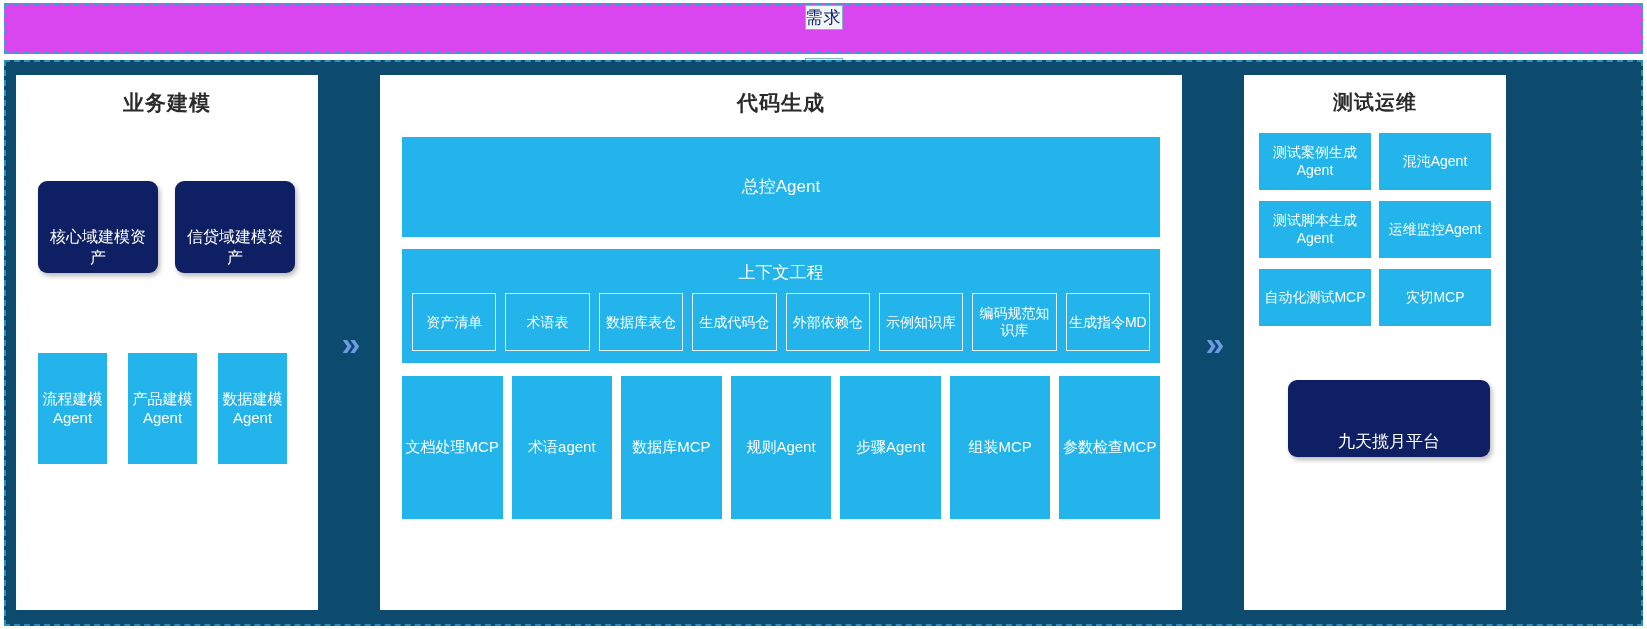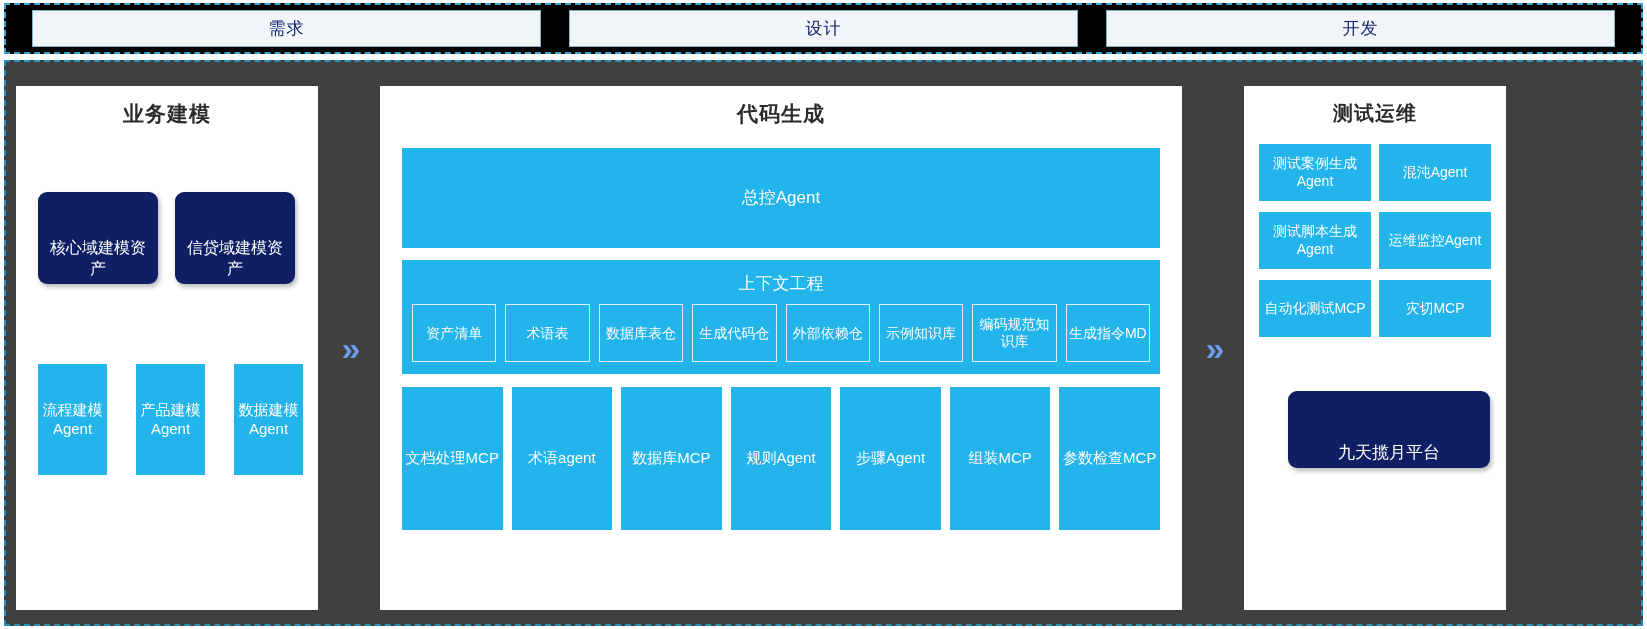--- a/index.html
+++ b/index.html
@@ -21,25 +21,26 @@
   }
 
   
   .phase-bar {
     position: absolute;
     left: 4px;
     top: 3px;
     width: 1639px;
     height: 51px;
     border: 2px dashed #35a3cf;
-    background: #000000;
+    background: #d946ef;
     display: flex;
     align-items: center;
     padding: 0 26px;
     gap: 28px;
+    flex-direction: column;
   }
   .phase-box {
     flex: 1 1 0;
     height: 37px;
     background: #f1f5f8;
     border: 1px solid #7fb4c9;
     display: flex;
     align-items: center;
     justify-content: center;
     color: #10216b;
@@ -48,24 +49,24 @@
   }
 
   
   .main-zone {
     position: absolute;
     left: 4px;
     top: 60px;
     width: 1639px;
     height: 566px;
     border: 2px dashed #2b8fbb;
-    background: #404040;
+    background: #0c4a6e;
     display: flex;
     align-items: stretch;
-    padding: 24px 10px 14px 10px;
+    padding: 13px 10px 14px 10px;
   }
 
   
   .panel {
     background: #ffffff;
     position: relative;
     display: flex;
     flex-direction: column;
   }
   .panel-left   { width: 302px; }
@@ -130,21 +131,21 @@
     display: flex;
     gap: 17px;
   }
   .left-assets .box-navy { width: 120px; height: 92px; }
 
   .left-agents {
     position: absolute;
     left: 22px;
     top: 278px;
     display: flex;
-    gap: 29px;
+    gap: 21px;
   }
   .left-agents .box-blue { width: 69px; height: 111px; font-size: 15px; }
 
   
   .center-inner {
     position: absolute;
     left: 22px;
     top: 62px;
     width: 758px;
   }

